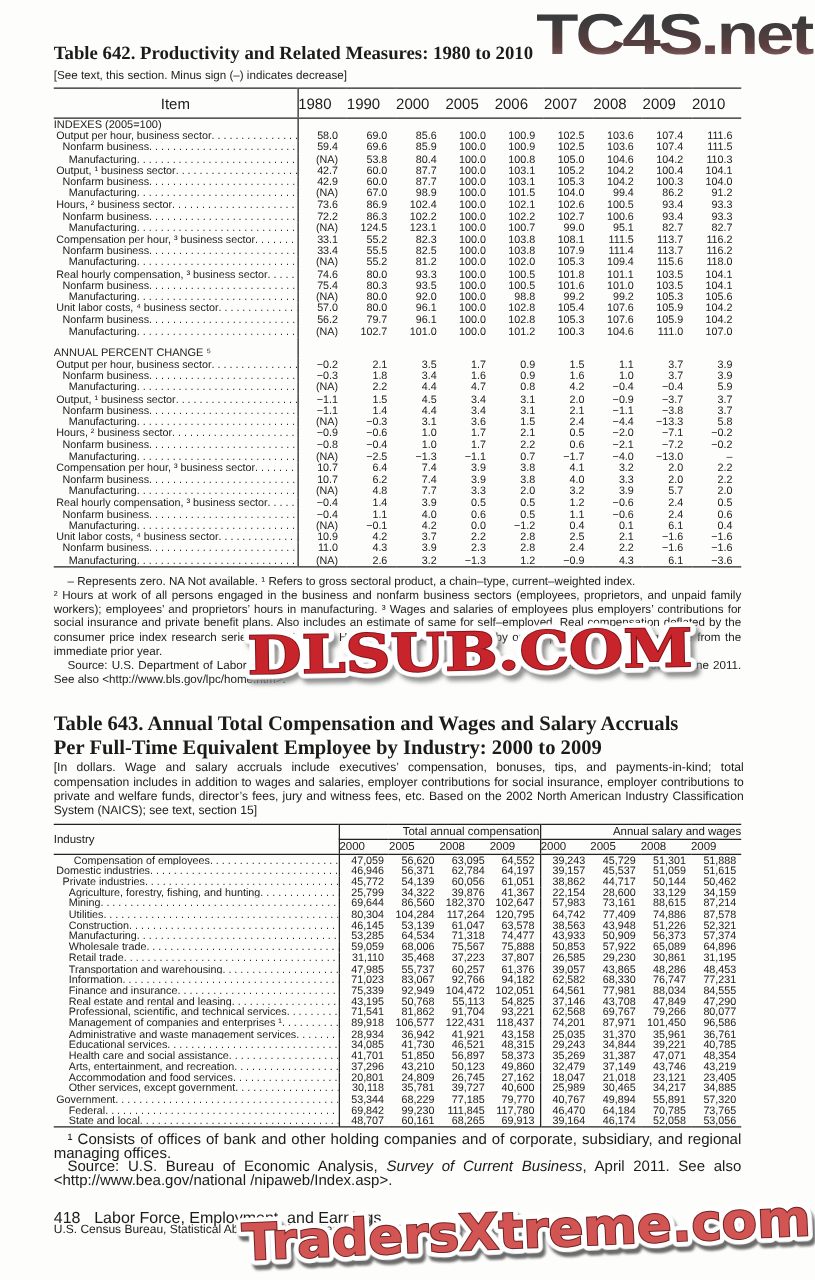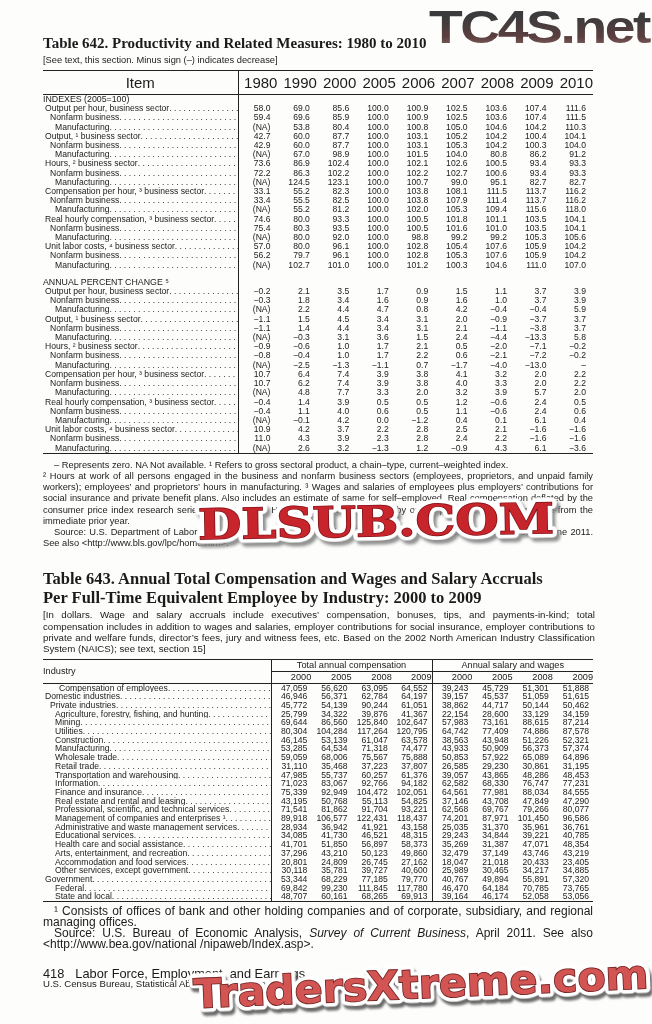--- a/index.html
+++ b/index.html
@@ -11,27 +11,27 @@
   
   .tbl-title{font-family:"Liberation Serif",serif;font-weight:bold;font-size:15px;line-height:18px;margin-top:34px}
   .tbl-title-2{font-family:"Liberation Serif",serif;font-weight:bold;font-size:16.5px;line-height:19px;margin-top:20px}
   .bracket{font-size:9.3px;line-height:11px;margin-top:3px}
   .bracket-just{font-size:9.7px;line-height:11.3px;margin-top:2px;text-align:justify}
 
   
   table{width:550px;border-collapse:collapse;table-layout:fixed;margin-top:4px;
         border-top:1.6px solid #222;border-bottom:1.6px solid #222}
   thead th{font-weight:normal;border-bottom:1px solid #222}
-  .t642 thead th{height:24px;font-size:15px;vertical-align:middle}
+  .t642 thead th{height:24px;font-size:12px;vertical-align:middle}
   .t642 .item-h{width:195px;text-align:center}
   .t643 .industry-h{width:228px;text-align:left;font-size:9.2px;vertical-align:middle}
   .t643 thead th{font-size:9.2px}
-  .t643 .group{height:12px;vertical-align:middle;text-align:center;border-bottom:1px solid #222}
+  .t643 .group{height:12px;vertical-align:middle;text-align:right;border-bottom:1px solid #222}
   .t643 tr.yrow th{height:12px;border-bottom:1px solid #222;vertical-align:middle}
-  .yh{text-align:right}
+  .yh{text-align:left}
   .div{border-left:1px solid #222}
 
   tbody td{font-size:8.6px;vertical-align:bottom}
   .t642 tbody tr{height:9.2px}
   .t642 tbody td{line-height:9.2px}
   .t643 tbody tr{height:8.7px}
   .t643 tbody td{line-height:8.7px}
   td.num{text-align:right;padding-right:7px;white-space:nowrap}
   .t643 td.num{padding-right:4px}
   td.item{overflow:hidden}
@@ -205,21 +205,21 @@
                   <span class="lbl ind2">Manufacturing</span>
                   <span class="dots"></span>
                 </div>
               </td>
               <td class="num div">(NA)</td>
               <td class="num">67.0</td>
               <td class="num">98.9</td>
               <td class="num">100.0</td>
               <td class="num">101.5</td>
               <td class="num">104.0</td>
-              <td class="num">80.8</td>
+              <td class="num">99.4</td>
               <td class="num">86.2</td>
               <td class="num">91.2</td>
             </tr>
             <tr>
               <td class="item">
                 <div class="cf">
                   <span class="lbl ind0">Hours, ² business sector</span>
                   <span class="dots"></span>
                 </div>
               </td>
@@ -808,21 +808,21 @@
             </tr>
             <tr>
               <td class="item">
                 <div class="cf">
                   <span class="lbl ind1">Private industries</span>
                   <span class="dots"></span>
                 </div>
               </td>
               <td class="num div">45,772</td>
               <td class="num">54,139</td>
-              <td class="num">90,244</td>
+              <td class="num">60,056</td>
               <td class="num">61,051</td>
               <td class="num div">38,862</td>
               <td class="num">44,717</td>
               <td class="num">50,144</td>
               <td class="num">50,462</td>
             </tr>
             <tr>
               <td class="item">
                 <div class="cf">
                   <span class="lbl ind2">Agriculture, forestry, fishing, and hunting</span>
@@ -840,21 +840,21 @@
             </tr>
             <tr>
               <td class="item">
                 <div class="cf">
                   <span class="lbl ind2">Mining</span>
                   <span class="dots"></span>
                 </div>
               </td>
               <td class="num div">69,644</td>
               <td class="num">86,560</td>
-              <td class="num">125,840</td>
+              <td class="num">182,370</td>
               <td class="num">102,647</td>
               <td class="num div">57,983</td>
               <td class="num">73,161</td>
               <td class="num">88,615</td>
               <td class="num">87,214</td>
             </tr>
             <tr>
               <td class="item">
                 <div class="cf">
                   <span class="lbl ind2">Utilities</span>
@@ -1100,21 +1100,21 @@
                   <span class="lbl ind2">Accommodation and food services</span>
                   <span class="dots"></span>
                 </div>
               </td>
               <td class="num div">20,801</td>
               <td class="num">24,809</td>
               <td class="num">26,745</td>
               <td class="num">27,162</td>
               <td class="num div">18,047</td>
               <td class="num">21,018</td>
-              <td class="num">20,433</td>
+              <td class="num">23,121</td>
               <td class="num">23,405</td>
             </tr>
             <tr>
               <td class="item">
                 <div class="cf">
                   <span class="lbl ind2">Other services, except government</span>
                   <span class="dots"></span>
                 </div>
               </td>
               <td class="num div">30,118</td>

